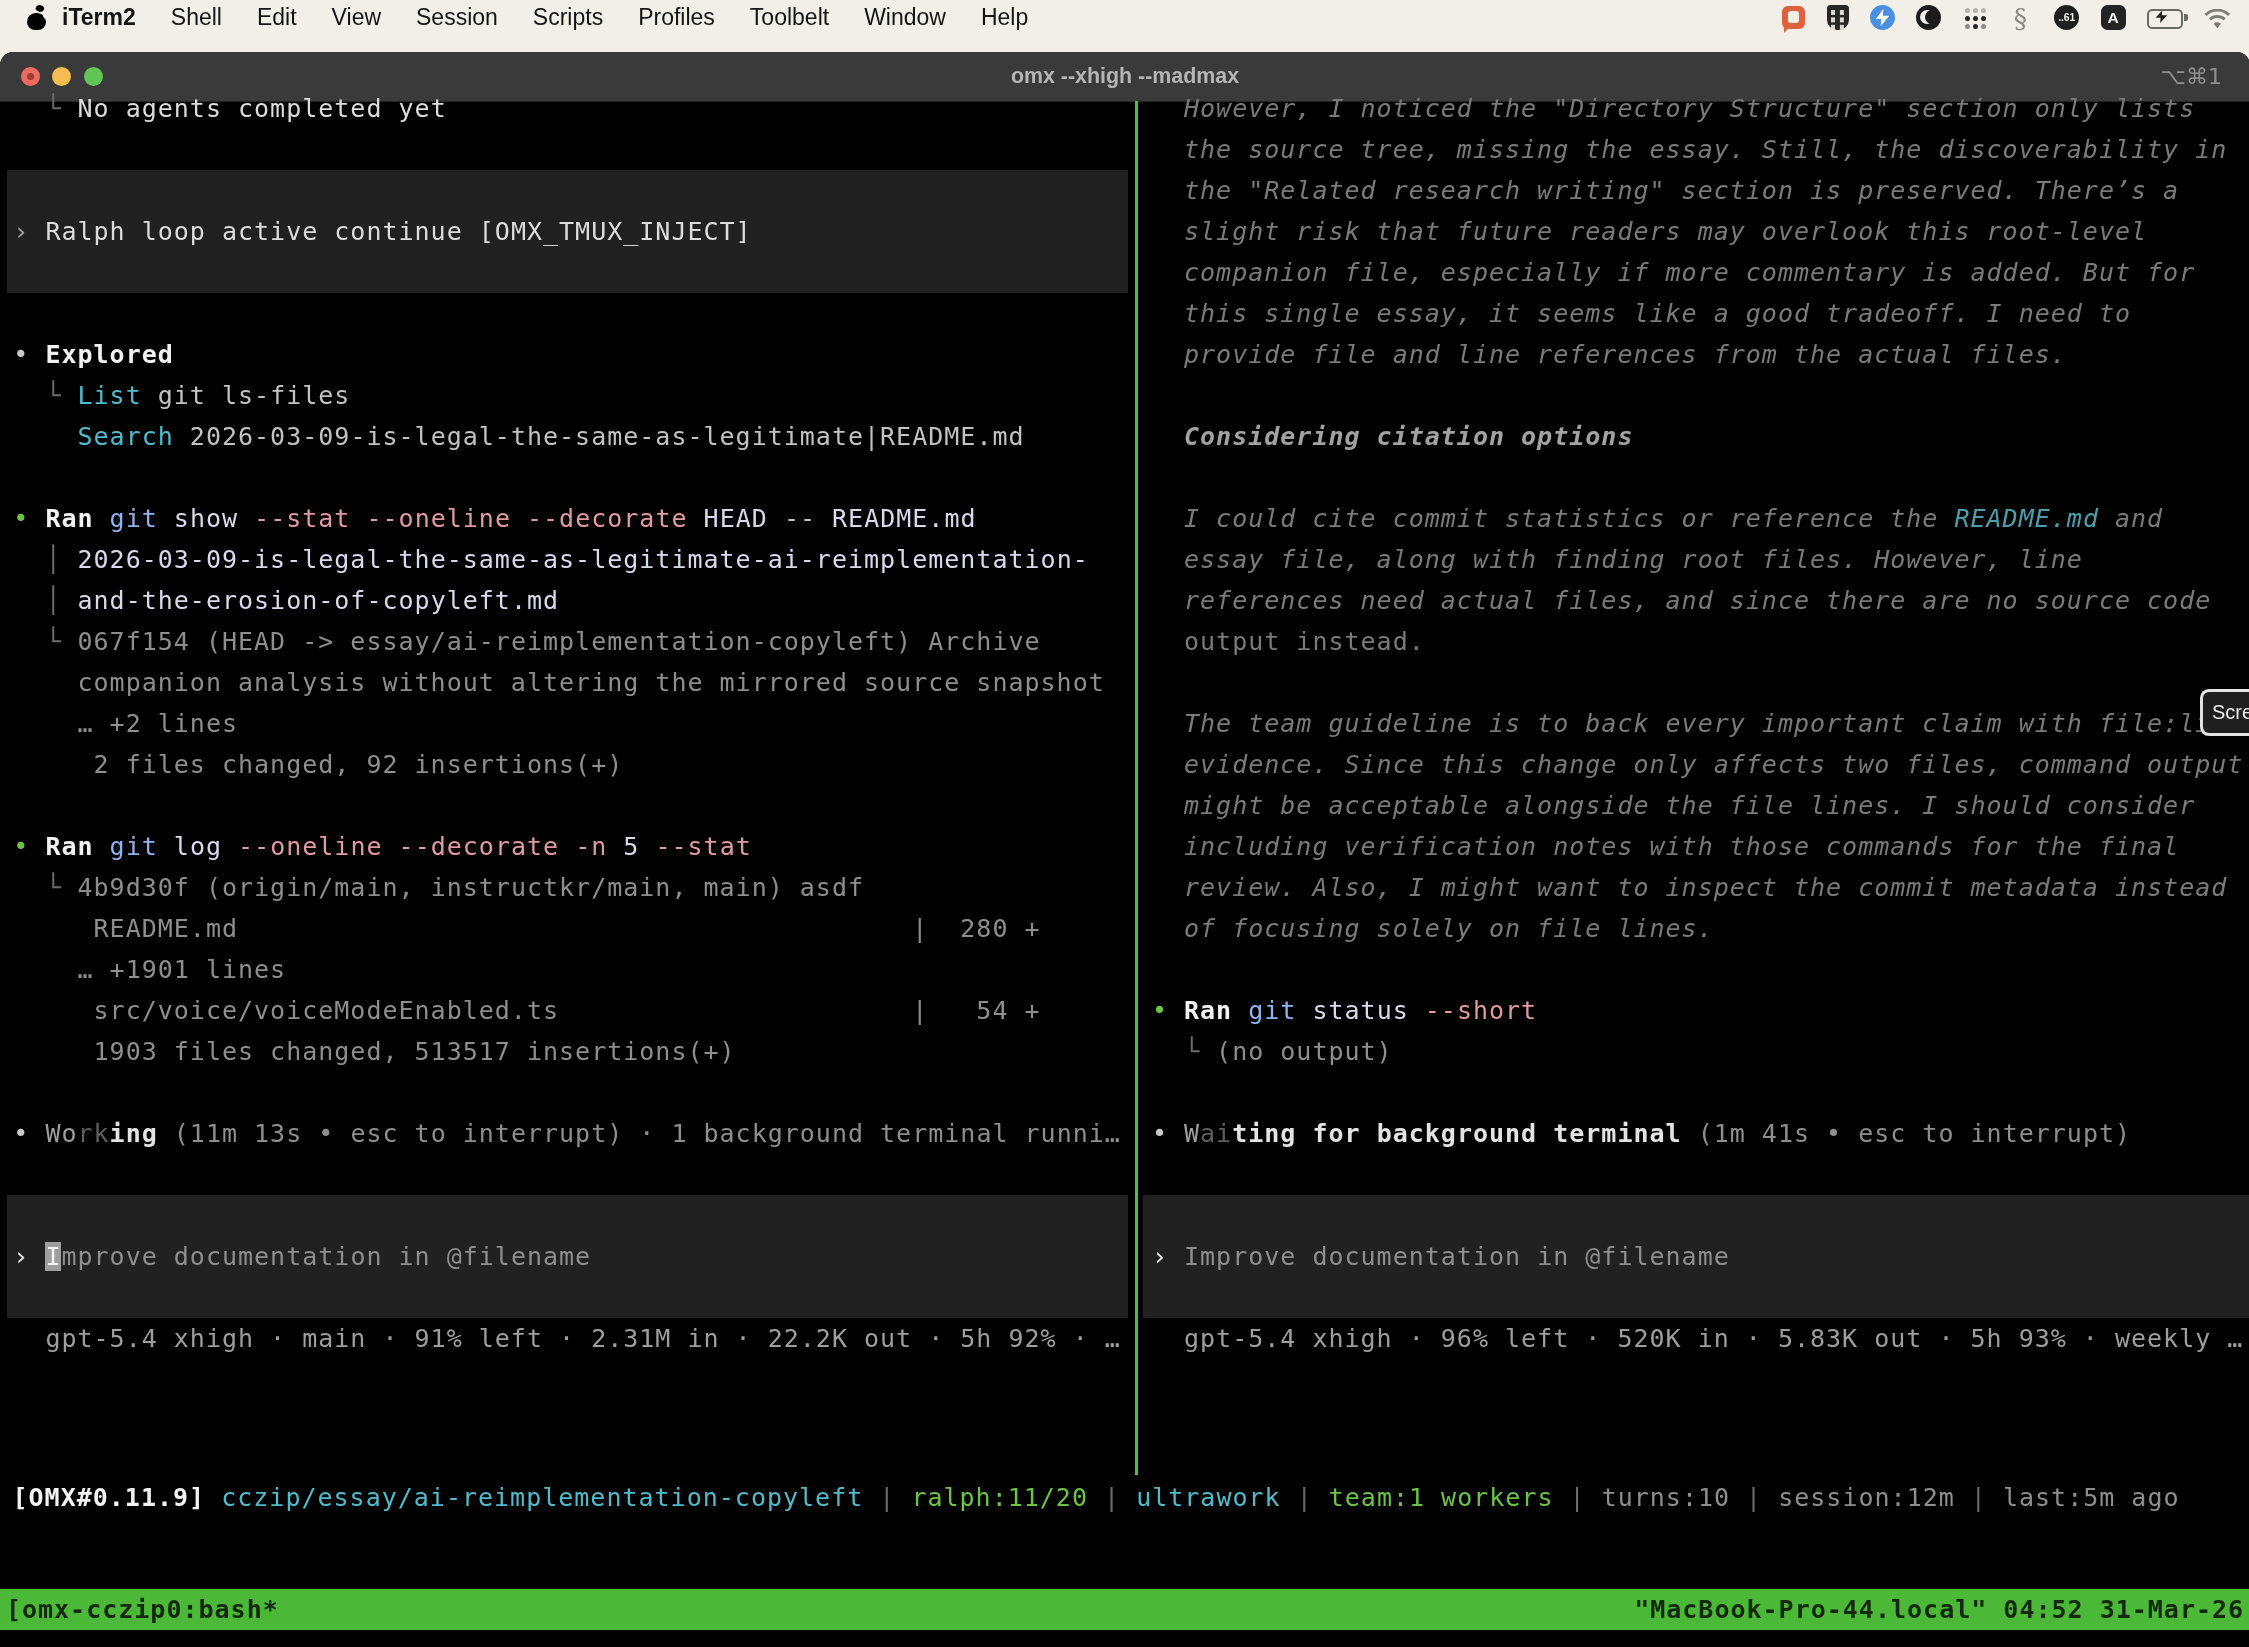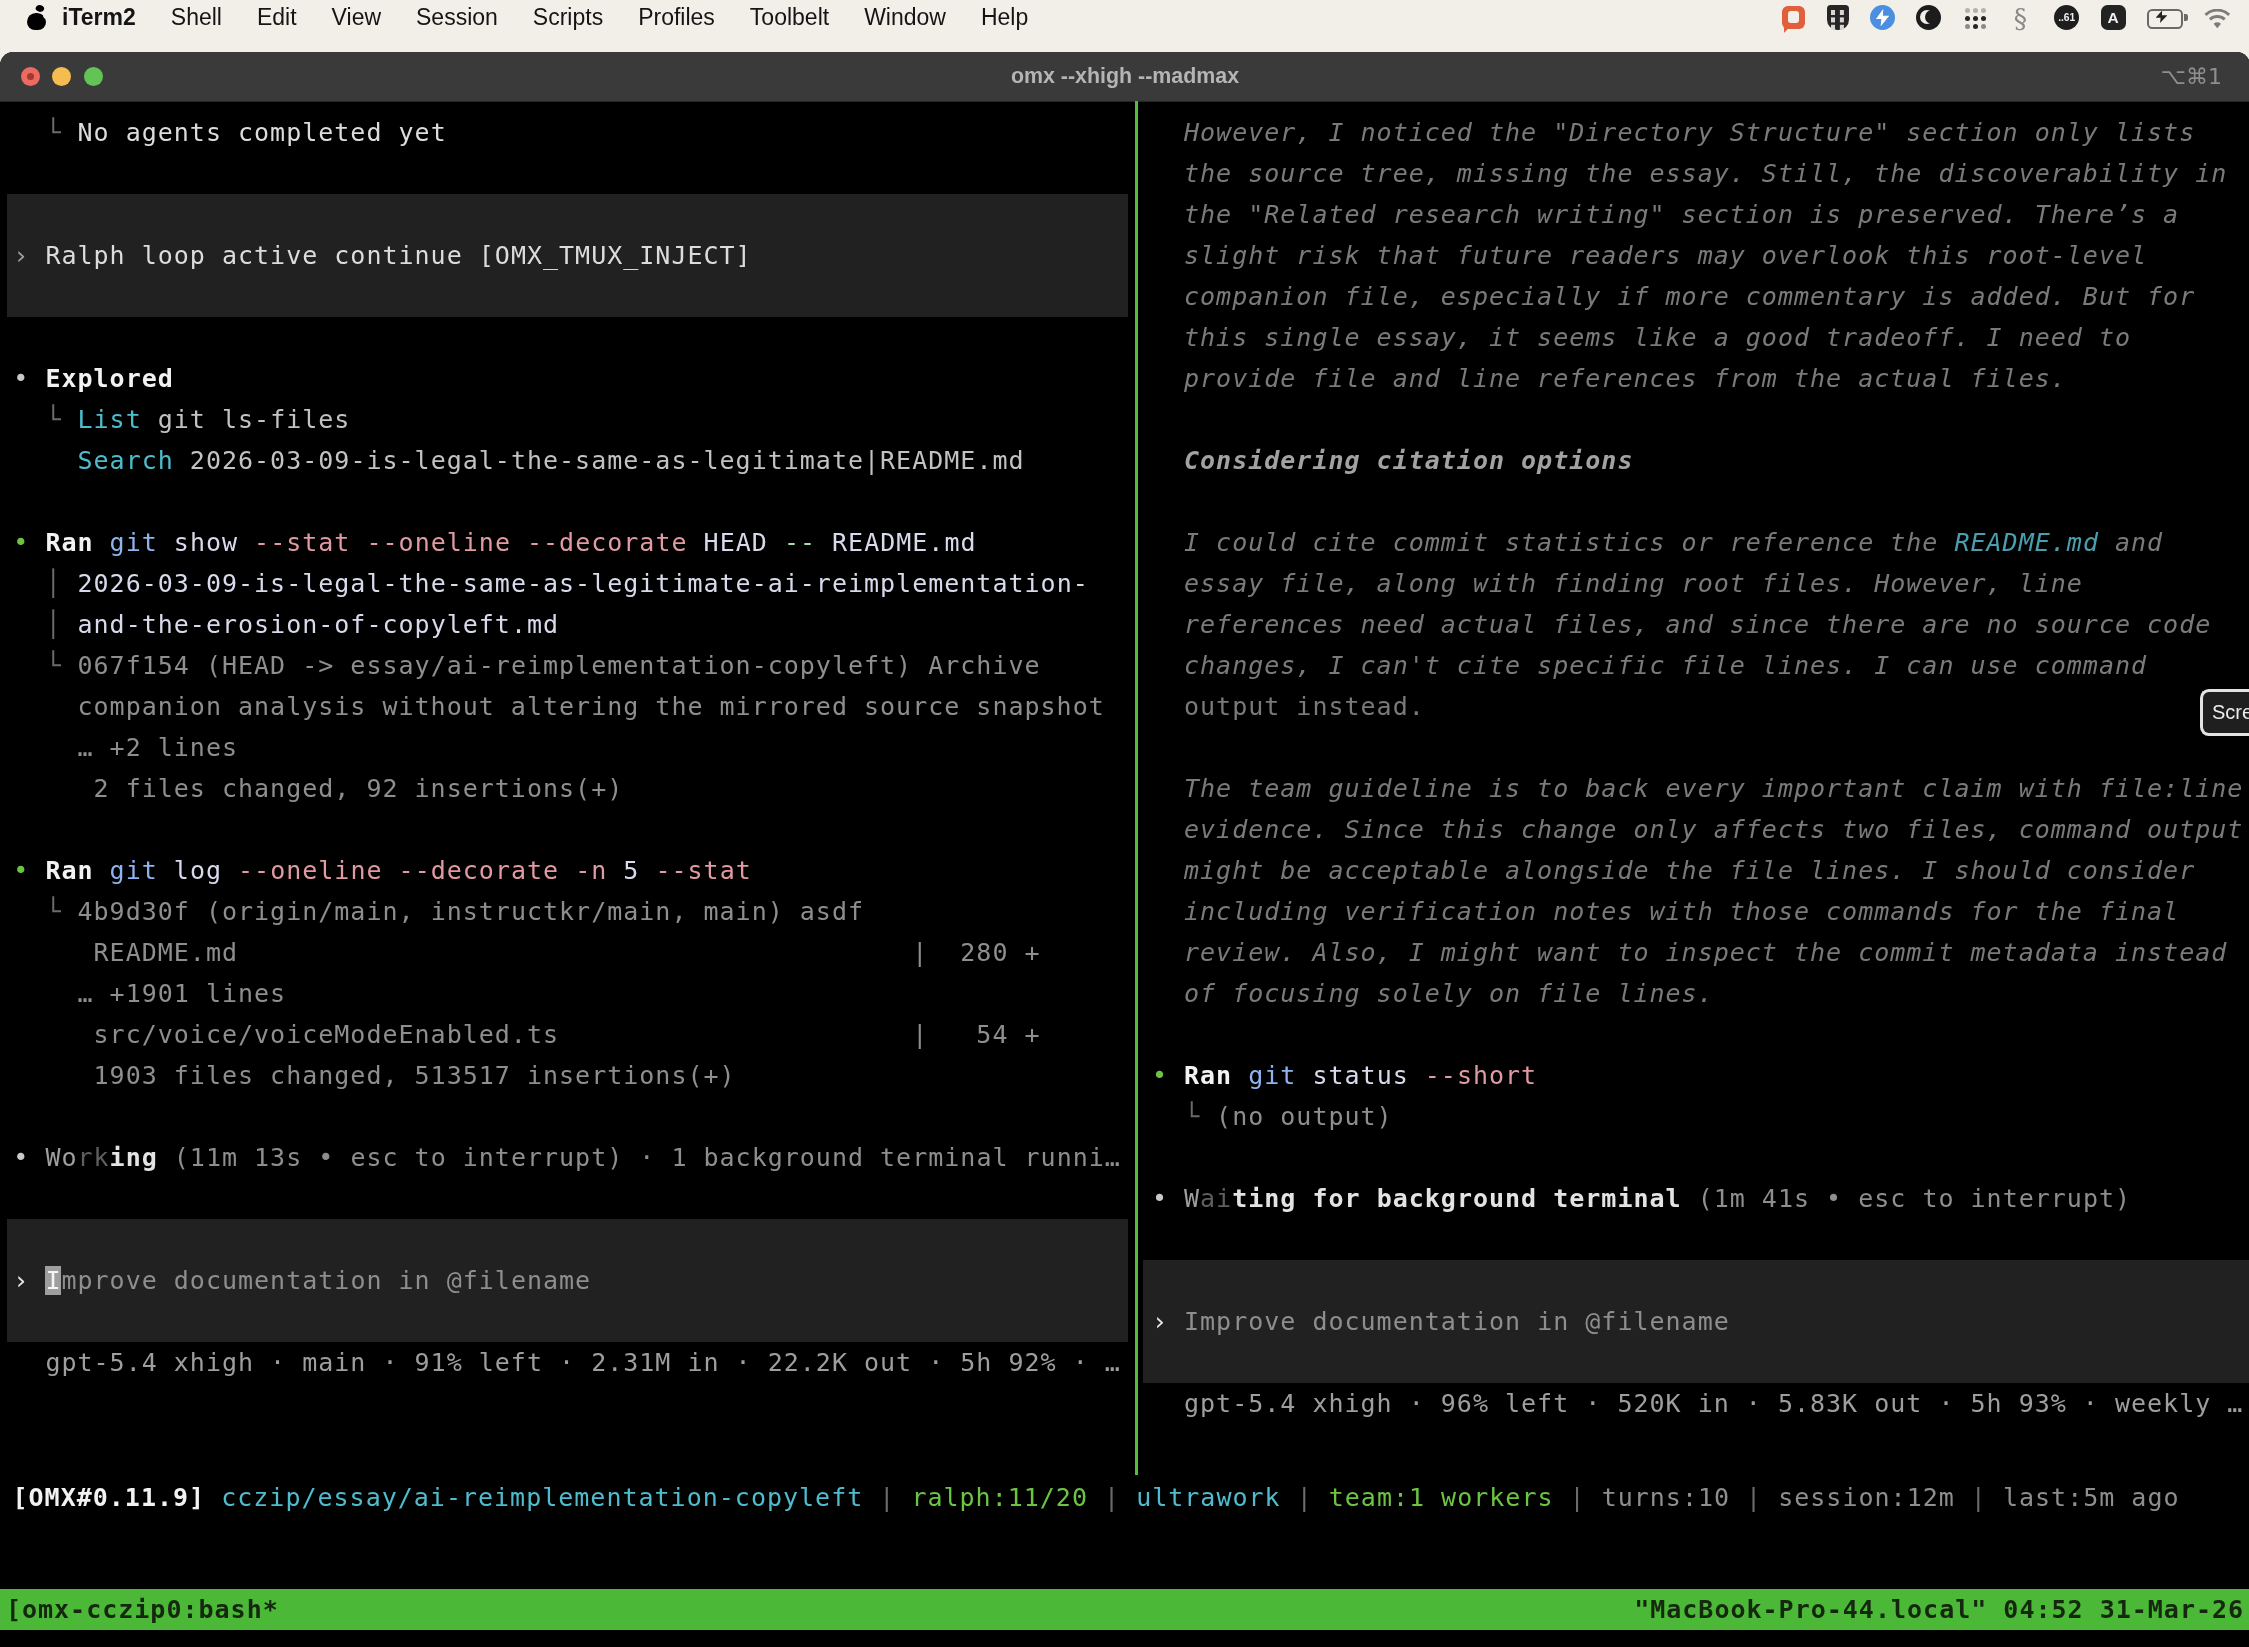--- a/index.html
+++ b/index.html
@@ -63,21 +63,21 @@
   .tl.red{background:#ec6a5f;margin-left:20.7px;}
   .tl.red::after{content:"";position:absolute;left:5.9px;top:5.9px;width:7.4px;height:7.4px;border-radius:50%;background:#a03a31;}
   .tl.yellow{background:#f5bd4f;}
   .tl.green{background:#61c454;}
   .wtitle{
     position:absolute;left:0;right:0;text-align:center;color:#b5b5b5;
     font-family:"Liberation Sans",sans-serif;font-size:21.4px;font-weight:bold;pointer-events:none;
   }
   .wshort{position:absolute;right:28px;color:#8f8f8f;font-family:"DejaVu Sans",sans-serif;font-size:22px;}
   
-  .pane{position:absolute;top:60px;height:1374px;overflow:hidden;}
+  .pane{position:absolute;top:36px;height:1374px;overflow:hidden;}
   .pane.left{left:7.4px;width:1126px;}
   .pane.right{left:1143px;width:1107px;}
   .divider{position:absolute;left:1135px;top:49px;width:3px;height:1374px;background:var(--divider_green,#55bd3c);}
   .tline{
     height:41px;line-height:41px;white-space:pre;overflow:hidden;
     font-size:25px;letter-spacing:1px;color:#cfcfcf;
   }
   .pane.left .tline{padding-left:5.9px;}
   .pane.right .tline{padding-left:8.9px;}
   .pane.left .tline.boxed{margin-right:5.9px;}
@@ -195,21 +195,20 @@
       <div class="tline"><span style="color: rgb(122, 122, 122); font-style: italic;">  slight risk that future readers may overlook this root-level</span></div>
       <div class="tline"><span style="color: rgb(122, 122, 122); font-style: italic;">  companion file, especially if more commentary is added. But for</span></div>
       <div class="tline"><span style="color: rgb(122, 122, 122); font-style: italic;">  this single essay, it seems like a good tradeoff. I need to</span></div>
       <div class="tline"><span style="color: rgb(122, 122, 122); font-style: italic;">  provide file and line references from the actual files.</span></div>
       <div class="tline"></div>
       <div class="tline"><span style="color: rgb(162, 162, 162); font-weight: bold; font-style: italic;">  Considering citation options</span></div>
       <div class="tline"></div>
       <div class="tline"><span style="color: rgb(122, 122, 122); font-style: italic;">  I could cite commit statistics or reference the </span><span style="color: rgb(74, 159, 174); font-style: italic;">README.md</span><span style="color: rgb(122, 122, 122); font-style: italic;"> and</span></div>
       <div class="tline"><span style="color: rgb(122, 122, 122); font-style: italic;">  essay file, along with finding root files. However, line</span></div>
       <div class="tline"><span style="color: rgb(122, 122, 122); font-style: italic;">  references need actual files, and since there are no source code</span></div>
-      <div class="tline"><span style="color: rgb(122, 122, 122); font-style: italic;">  changes, I can't cite specific file lines. I can use command</span></div>
       <div class="tline"><span style="color: rgb(122, 122, 122); ">  output instead.</span></div>
       <div class="tline"></div>
       <div class="tline"><span style="color: rgb(122, 122, 122); font-style: italic;">  The team guideline is to back every important claim with file:line</span></div>
       <div class="tline"><span style="color: rgb(122, 122, 122); font-style: italic;">  evidence. Since this change only affects two files, command output</span></div>
       <div class="tline"><span style="color: rgb(122, 122, 122); font-style: italic;">  might be acceptable alongside the file lines. I should consider</span></div>
       <div class="tline"><span style="color: rgb(122, 122, 122); font-style: italic;">  including verification notes with those commands for the final</span></div>
       <div class="tline"><span style="color: rgb(122, 122, 122); font-style: italic; margin-top: 23px;">  review. Also, I might want to inspect the commit metadata instead</span></div>
       <div class="tline"><span style="color: rgb(122, 122, 122); font-style: italic;">  of focusing solely on file lines.</span></div>
       <div class="tline"></div>
       <div class="tline"><span style="color: rgb(108, 196, 67);">• </span><span style="color: rgb(242, 242, 242); font-weight: bold;">Ran</span><span style="color: rgb(207, 207, 207);"> </span><span style="color: rgb(143, 179, 238);">git</span><span style="color: rgb(207, 207, 207);"> </span><span style="color: rgb(216, 218, 236);">status</span><span style="color: rgb(207, 207, 207);"> </span><span style="color: rgb(226, 154, 162);">--short</span></div>

